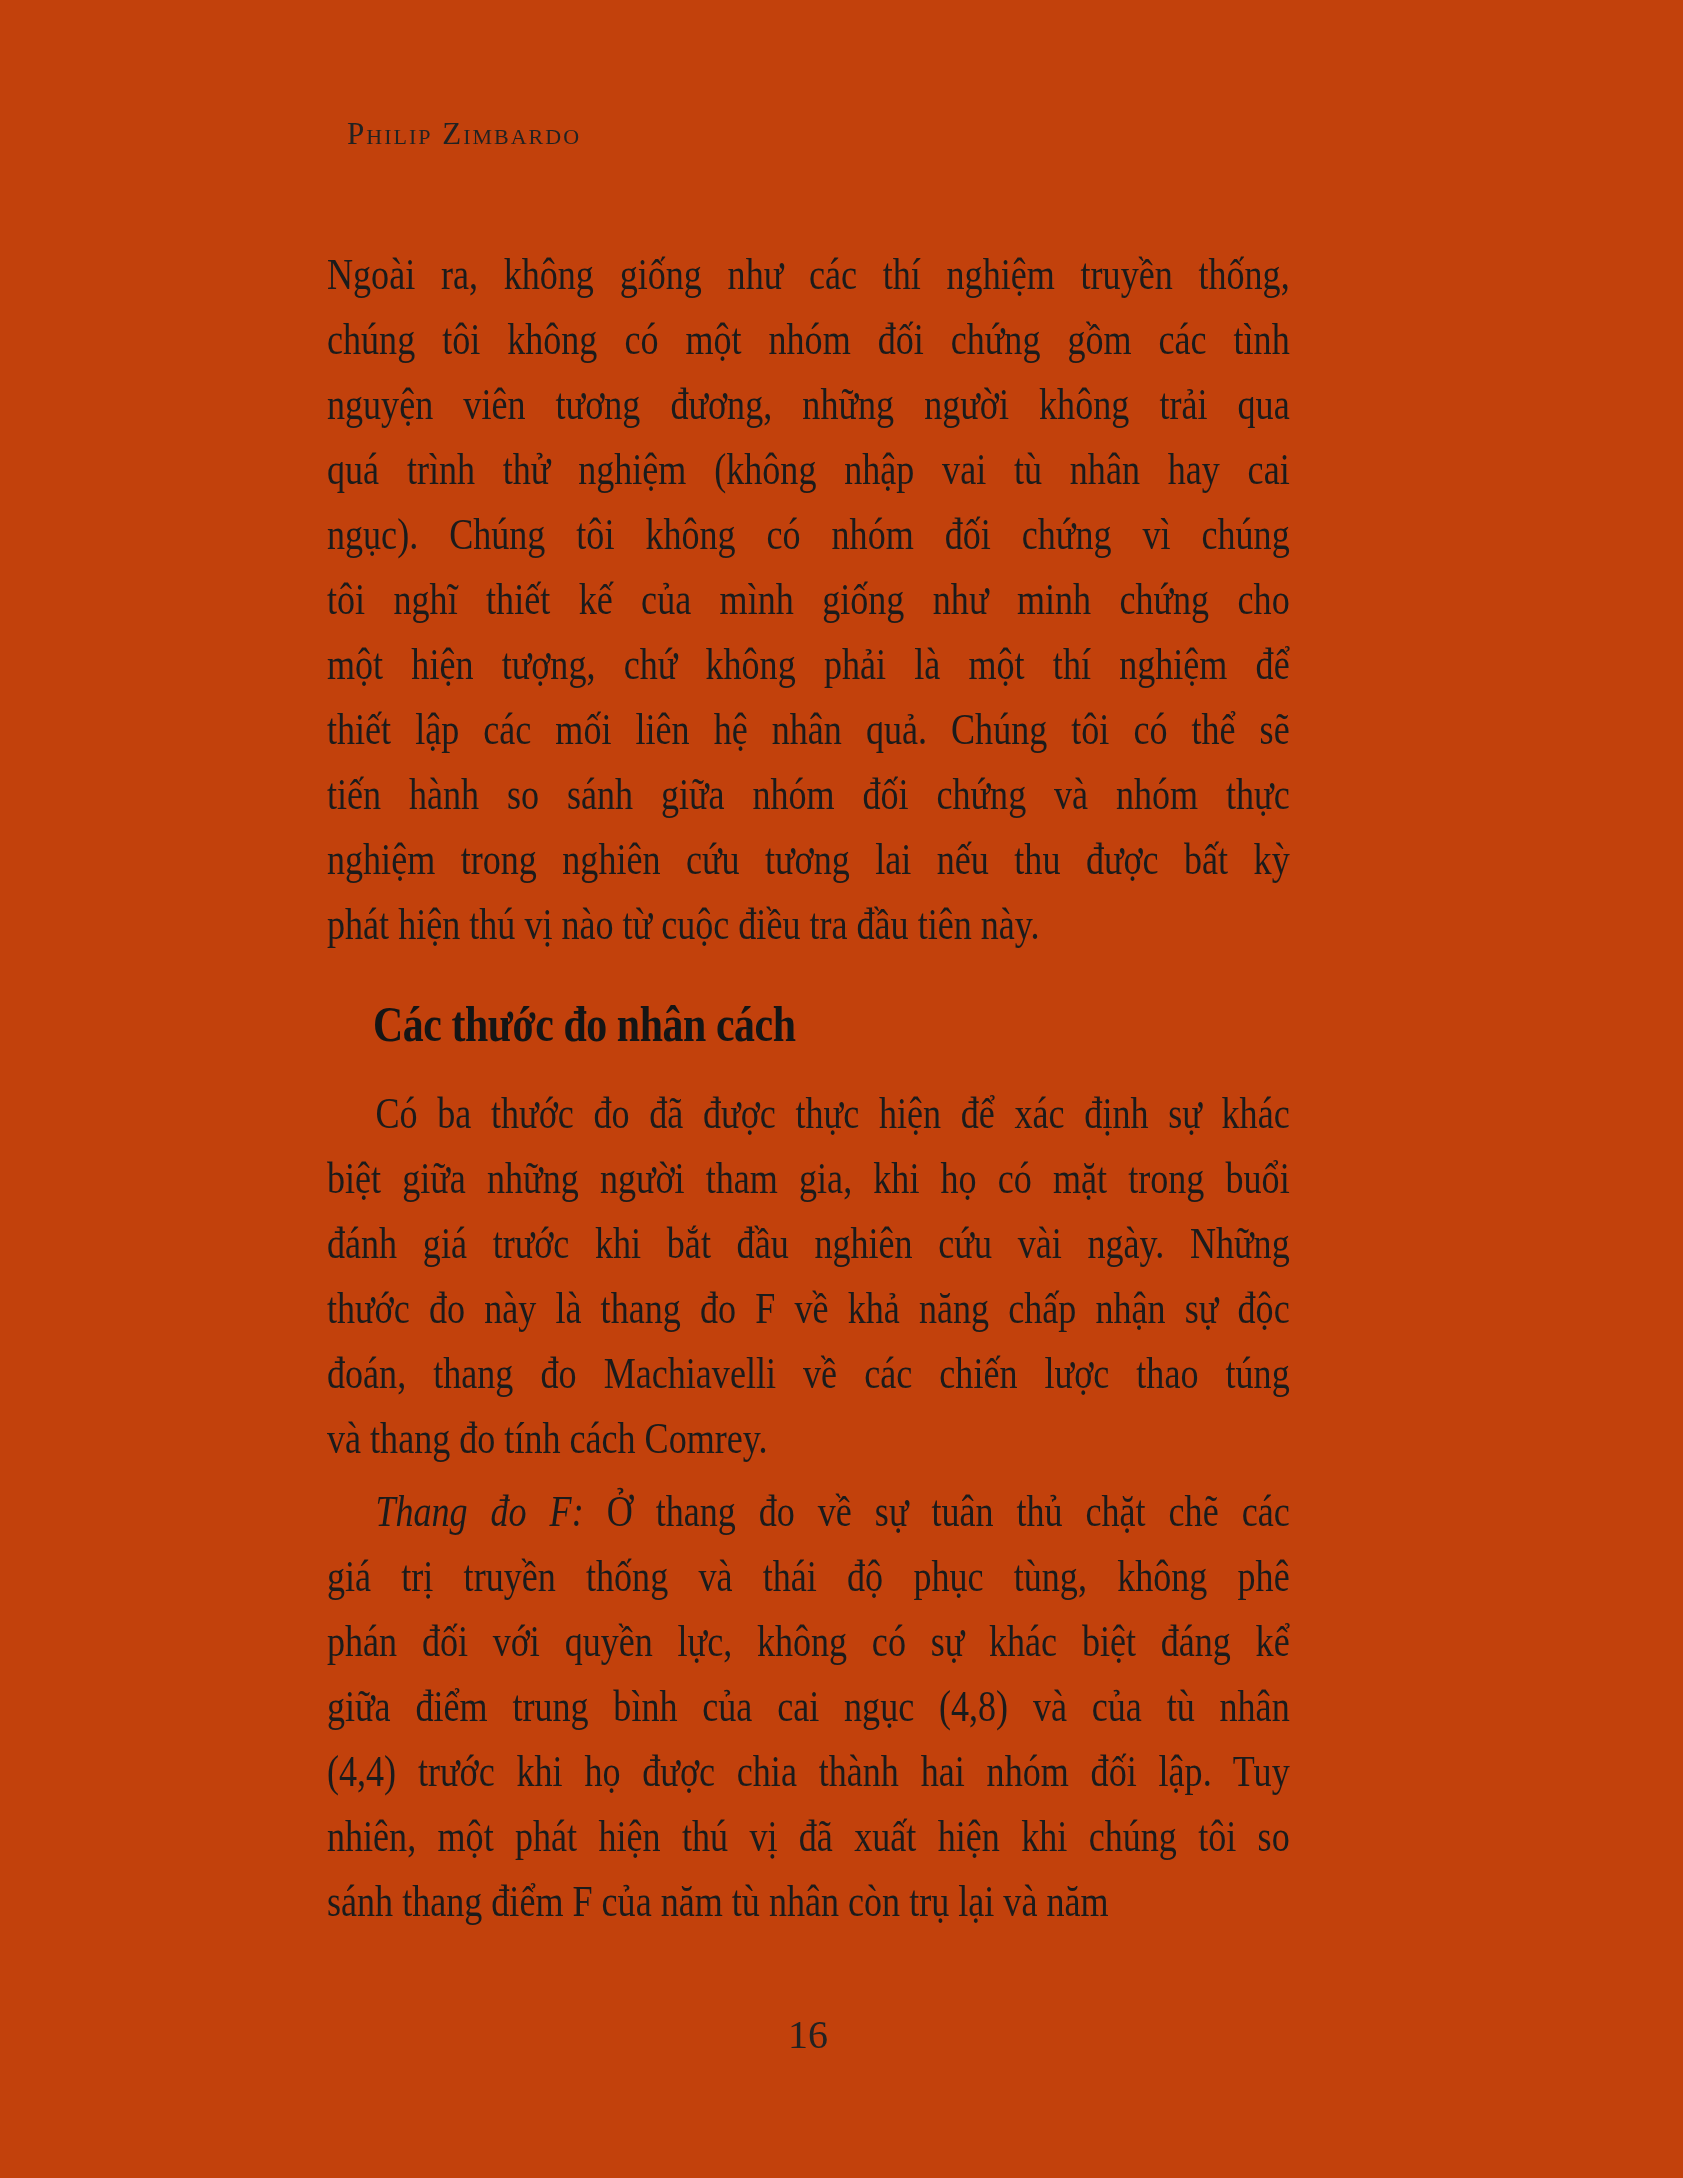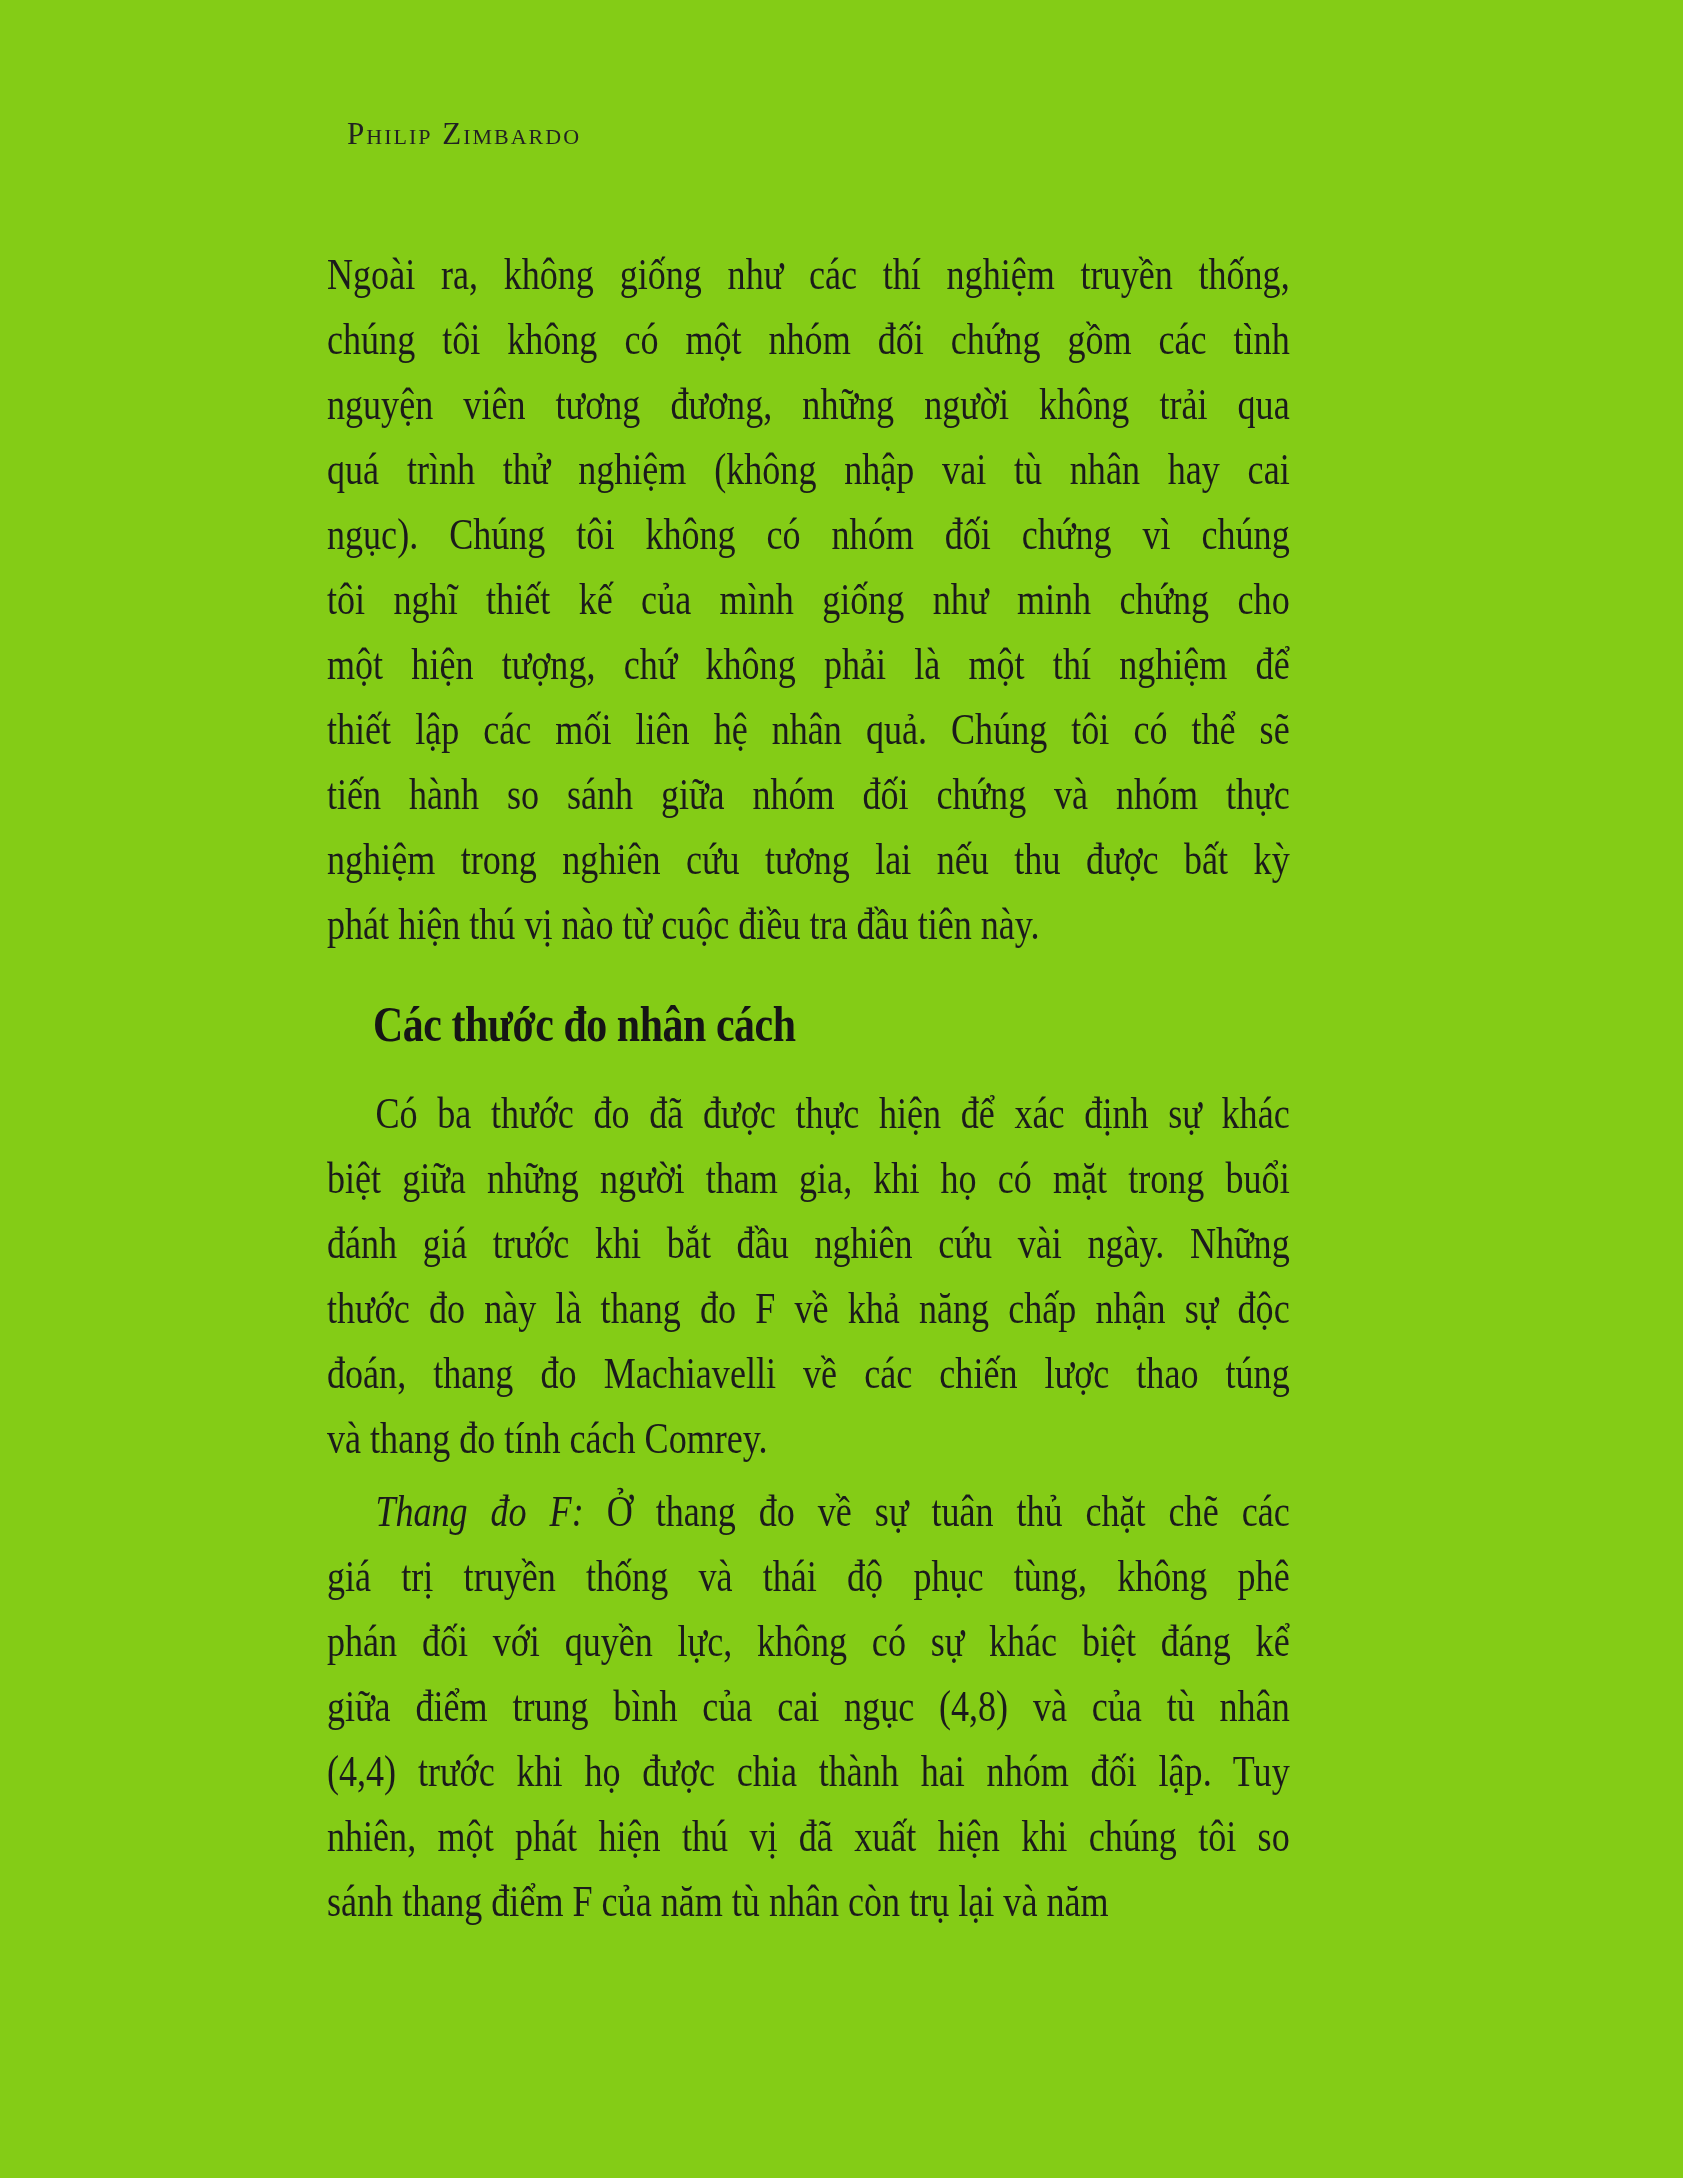--- a/index.html
+++ b/index.html
@@ -4,21 +4,21 @@
 <style>
   html,body{margin:0;padding:0;}
   body{
     width:1683px;height:2178px;
     background:#ffffff;
     position:relative;
     font-family:"Liberation Serif","DejaVu Serif",serif;
     color:#1b1b1b;
     overflow:hidden;
   }
-  .page{position:absolute;inset:0;background:#84cc16;padding-left:22px;}
+  .page{position:absolute;inset:0;background:#c2410c;padding-left:22px;}
   .running-header{
     position:absolute;left:347px;top:113px;
     font-variant:small-caps;
     font-size:31px;line-height:42px;
     letter-spacing:2px;
     color:#222222;
   }
   .textwrap{
     position:absolute;left:327px;width:1174px;
     transform:scaleX(0.82);
@@ -88,15 +88,16 @@
   <div id="para3" class="textwrap para">
       <div class="line indent"><span class="it">Thang đo F: </span><span>Ở thang đo về sự tuân thủ chặt chẽ các</span></div>
       <div class="line">giá trị truyền thống và thái độ phục tùng, không phê</div>
       <div class="line">phán đối với quyền lực, không có sự khác biệt đáng kể</div>
       <div class="line">giữa điểm trung bình của cai ngục (4,8) và của tù nhân</div>
       <div class="line">(4,4) trước khi họ được chia thành hai nhóm đối lập. Tuy</div>
       <div class="line">nhiên, một phát hiện thú vị đã xuất hiện khi chúng tôi so</div>
       <div class="line last">sánh thang điểm F của năm tù nhân còn trụ lại và năm</div>
     </div>
 
+  <div class="page-number">16</div>
 
 </div>
 
 
 </body></html>

